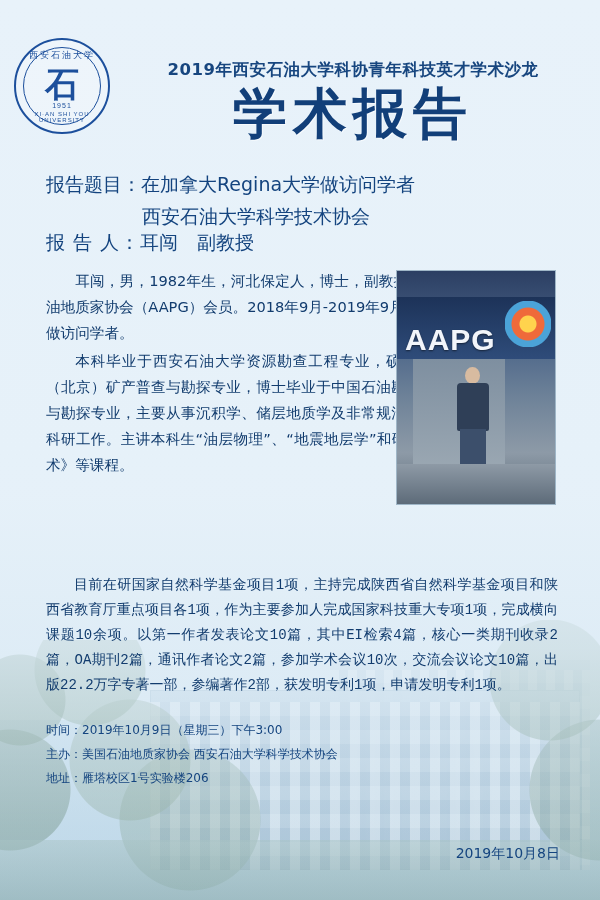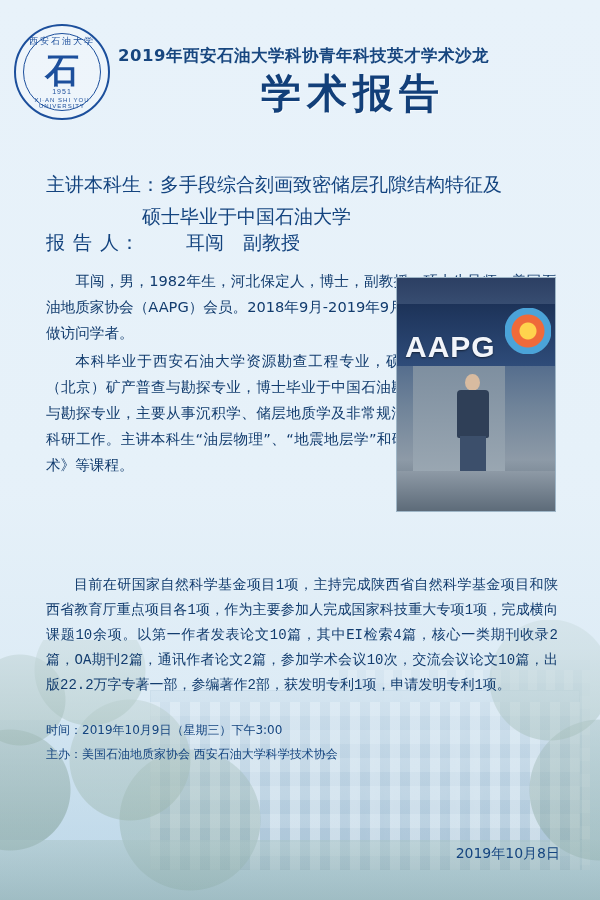--- a/index.html
+++ b/index.html
@@ -78,20 +78,21 @@
   }
   .bg-wash {
     position: absolute; left: 0; top: 0; width: 600px; height: 900px;
     background: linear-gradient(180deg, rgba(232,242,250,0.98) 0%, rgba(230,241,249,0.95) 55%, rgba(222,236,246,0.78) 72%, rgba(215,232,244,0.55) 82%, rgba(205,226,240,0.35) 92%, rgba(200,222,238,0.25) 100%);
   }
 
   
   .header {
     position: relative;
     height: 155px;
+    margin-top: 14px;
   }
   .logo {
     position: absolute;
     left: 14px; top: 24px;
     width: 96px; height: 96px;
     border-radius: 50%;
     border: 2px solid #1c4f9c;
     box-sizing: border-box;
     background: rgba(255,255,255,0.25);
   }
@@ -132,32 +133,33 @@
     transform: translate(-50%,-52%);
     font-size: 34px;
     color: #1c4f9c;
     font-family: "Liberation Serif", serif;
     font-weight: bold;
   }
   .subtitle {
     position: absolute;
     left: 118px; top: 45px;
     width: 470px;
+    text-align: center;
     font-size: 16.5px;
     color: #17467f;
     font-family: "DejaVu Sans", sans-serif;
     font-weight: bold;
     letter-spacing: 0.5px;
   }
   .big-title {
     position: absolute;
     left: 118px; top: 72px;
     width: 470px;
     text-align: center;
-    font-size: 40px;
+    font-size: 54px;
     line-height: 1.05;
     color: #123f79;
     font-family: "DejaVu Sans", sans-serif;
     font-weight: bold;
     letter-spacing: 6px;
     text-shadow: 1px 1px 0 rgba(255,255,255,0.6);
   }
 
   
   .topic {
@@ -175,39 +177,38 @@
   .speaker {
     position: absolute;
     left: 46px; top: 230px;
     color: #14447f;
     font-family: "DejaVu Sans", sans-serif;
     font-size: 19px;
     letter-spacing: 1px;
   }
   .speaker .name {
     letter-spacing: 0;
-    margin-left: 46px;
   }
 
   
   .bio {
     position: absolute;
     left: 46px; top: 268px;
     width: 510px;
     font-family: "DejaVu Sans", sans-serif;
     font-size: 14.6px;
     line-height: 1.78;
     color: #123c6e;
     text-align: justify;
   }
   .photo {
     position: absolute;
     right: 0; top: 0;
     width: 160px; height: 235px;
-    margin: 9px 0 6px 10px;
+    margin: 2px 0 6px 10px;
     float: right;
     shape-outside: margin-box;
     background: linear-gradient(180deg,#2c3f63 0%, #4a6488 30%, #6f8399 55%, #8d9aa7 78%, #5b6a77 100%);
     border: 1px solid #9fb6c7;
     box-sizing: border-box;
     overflow: hidden;
   }
   .photo .aapg {
     position: absolute;
     left: 8px; top: 42px;
@@ -309,22 +310,22 @@
       <div class="cn-top">西安石油大学</div>
       <div class="mark">石</div>
       <div class="year">1951</div>
       <div class="en-bot">XI·AN SHI YOU UNIVERSITY</div>
     </div>
     <div class="subtitle">2019年西安石油大学科协青年科技英才学术沙龙</div>
     <div class="big-title">学术报告</div>
   </div>
 
   <div class="topic">
-    <div>主讲本科生：多手段综合刻画致密储层孔隙结构特征及</div>
-    <div class="line2">硕士毕业于中国石油大学</div>
+    <div>报告题目：在加拿大Regina大学做访问学者</div>
+    <div class="line2">西安石油大学科学技术协会</div>
   </div>
 
   <div class="speaker">
     <span>报 告 人：</span><span class="name">耳闯　副教授</span>
   </div>
 
   <div class="bio">
     <div class="photo">
       <div class="banner"></div>
       <div class="aapg">AAPG</div>
@@ -339,17 +340,18 @@
     </div>
     <p>耳闯，男，1982年生，河北保定人，博士，副教授，硕士生导师，美国石油地质家协会（AAPG）会员。2018年9月-2019年9月，在加拿大Regina大学做访问学者。</p>
     <p>本科毕业于西安石油大学资源勘查工程专业，硕士毕业于中国石油大学（北京）矿产普查与勘探专业，博士毕业于中国石油勘探开发研究院矿产普查与勘探专业，主要从事沉积学、储层地质学及非常规油气地质等方面的教学与科研工作。主讲本科生“油层物理”、“地震地层学”和研究生《地质测试分析技术》等课程。</p>
   </div>
 
   <div class="para2">目前在研国家自然科学基金项目1项，主持完成陕西省自然科学基金项目和陕西省教育厅重点项目各1项，作为主要参加人完成国家科技重大专项1项，完成横向课题10余项。以第一作者发表论文10篇，其中EI检索4篇，核心一类期刊收录2篇，OA期刊2篇，通讯作者论文2篇，参加学术会议10次，交流会议论文10篇，出版22.2万字专著一部，参编著作2部，获发明专利1项，申请发明专利1项。</div>
 
   <div class="info">
     <div>时间：2019年10月9日（星期三）下午3:00</div>
     <div>主办：美国石油地质家协会  西安石油大学科学技术协会</div>
+    <div>地址：雁塔校区1号实验楼206</div>
   </div>
 
   <div class="date-stamp">2019年10月8日</div>
 
 </div>
 
 </body></html>

